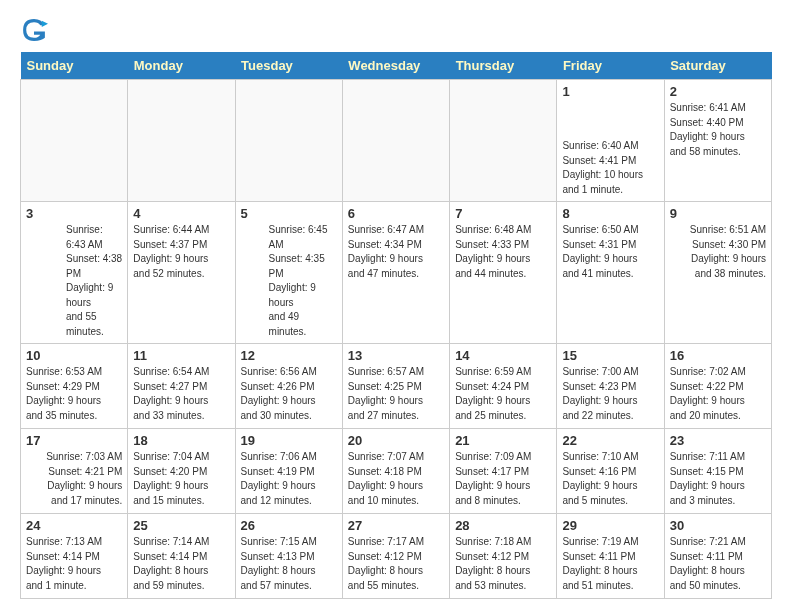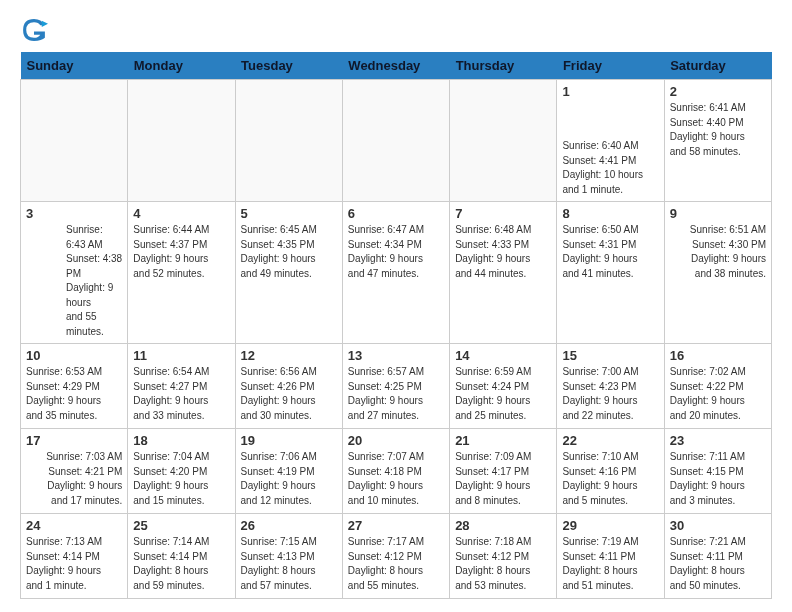--- a/index.html
+++ b/index.html
@@ -5,21 +5,21 @@
     * { box-sizing: border-box; margin: 0; padding: 0; }
     body { font-family: Arial, sans-serif; background: #fff; width: 792px; min-height: 612px; }
     .container { padding: 16px 20px 16px 20px; }
     .header-row { display: flex; justify-content: space-between; align-items: flex-start; margin-bottom: 4px; }
     .logo { display: flex; align-items: center; }
     .logo-icon { width: 28px; height: 28px; margin-right: 2px; }
     .title-block { text-align: right; }
     .month-title { font-size: 36px; color: #333; font-weight: normal; }
     .location { font-size: 15px; color: #555; margin-top: 2px; }
     table { width: 100%; border-collapse: collapse; margin-top: 8px; }
-    th { background-color: #2a7fc1; color: #0f172a; font-size: 13px; font-weight: bold; text-align: left; padding: 6px 6px; }
+    th { background-color: #2a7fc1; color: #fef9c3; font-size: 13px; font-weight: bold; text-align: left; padding: 6px 6px; }
     td { border: 1px solid #ccc; vertical-align: top; padding: 4px 5px; font-size: 10.5px; color: #333; width: 14.28%; background: #fff; min-height: 80px; }
     td.empty { background: #f9f9f9; }
     .day-num { font-size: 13px; font-weight: bold; margin-bottom: 2px; }
     .day-info { font-size: 10px; line-height: 1.45; color: #333; }
     tr td { height: 85px; }
   </style>
 </head>
 <body>
 
 <div class="container">
@@ -84,21 +84,21 @@
           </td>
           <td>
             <div class="day-num">4</div>
             <div class="day-info" style="white-space: pre-line;">Sunrise: 6:44 AM
 Sunset: 4:37 PM
 Daylight: 9 hours
 and 52 minutes.</div>
           </td>
           <td>
             <div class="day-num">5</div>
-            <div class="day-info" style="white-space: pre-line;">Sunrise: 6:45 AM
+            <div class="day-info" style="white-space: pre-line; margin-left: 28px;">Sunrise: 6:45 AM
 Sunset: 4:35 PM
 Daylight: 9 hours
 and 49 minutes.</div>
           </td>
           <td>
             <div class="day-num">6</div>
             <div class="day-info" style="white-space: pre-line;">Sunrise: 6:47 AM
 Sunset: 4:34 PM
 Daylight: 9 hours
 and 47 minutes.</div>

